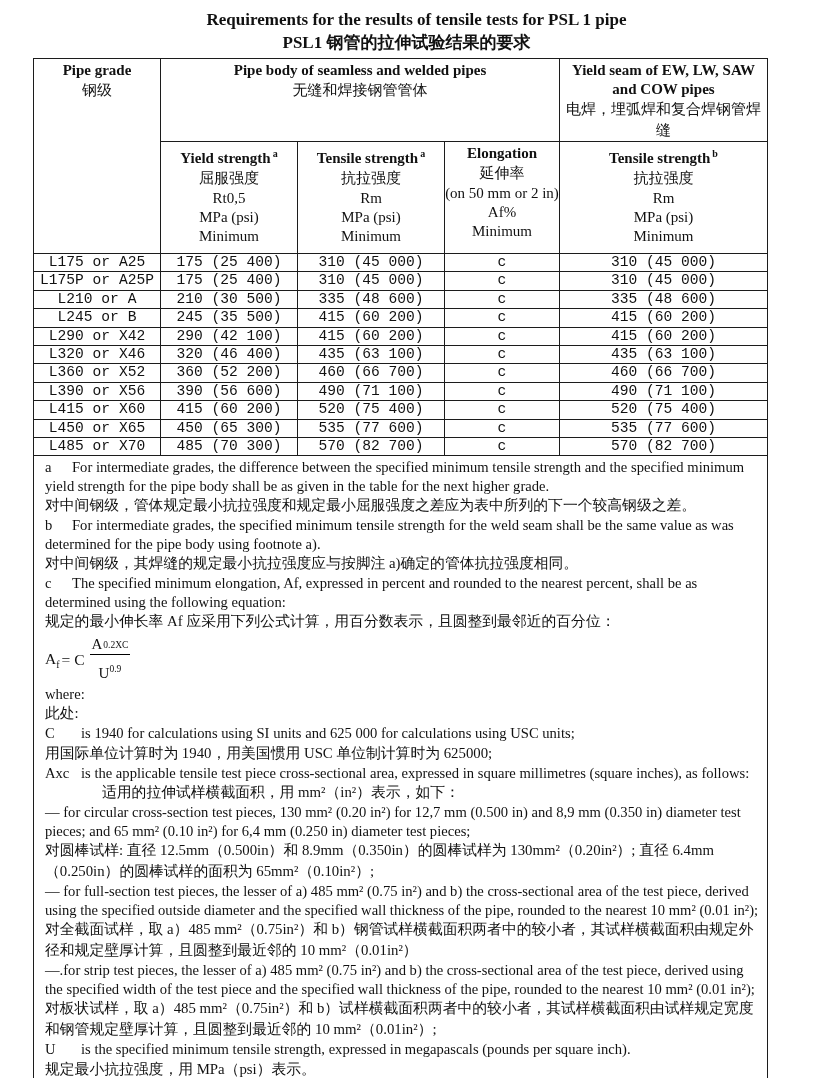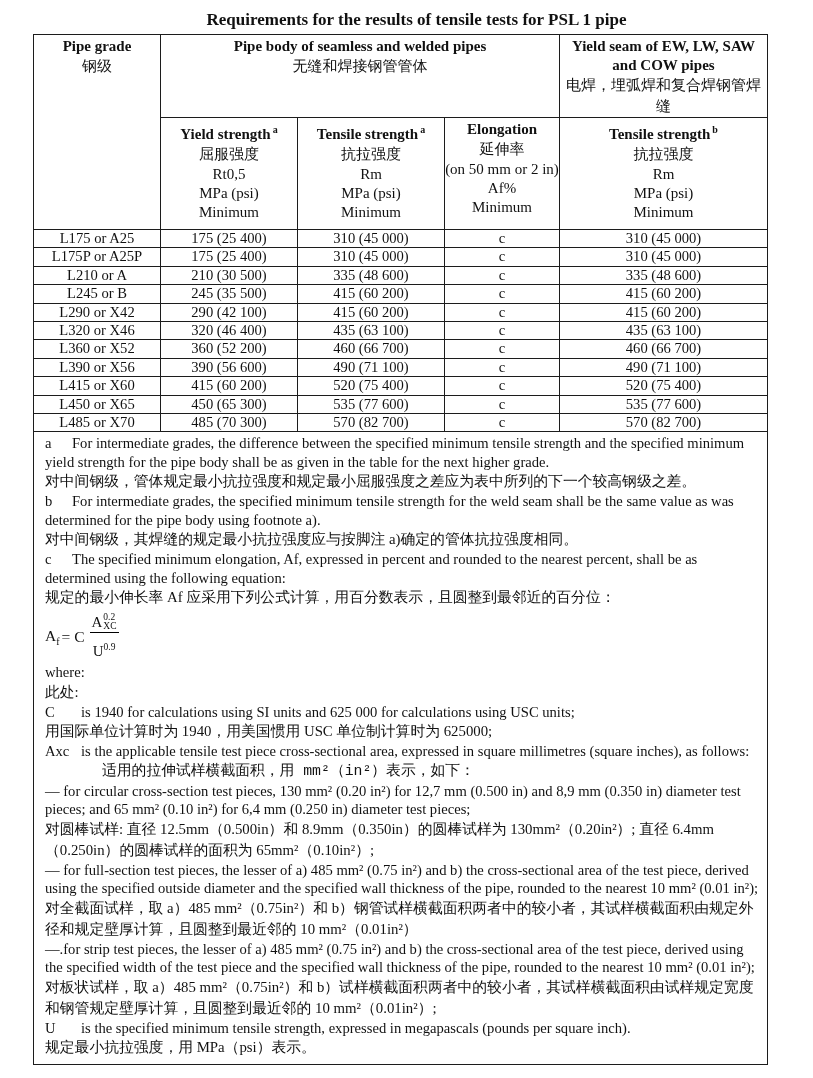--- a/index.html
+++ b/index.html
@@ -11,45 +11,46 @@
   .title-zh{font-size:17px;font-weight:bold;line-height:24px;}
   
   table.req{border-collapse:collapse;table-layout:fixed;width:734px;margin:3px 0 0 33px;}
   table.req td{border:1px solid #1c1c1c;vertical-align:top;padding:0;}
   .hcell{text-align:center;padding-top:2px !important;}
   .hl{line-height:19px;font-size:15px;}
   .hl.b{font-weight:bold;}
   .hl.zh{line-height:21px;}
   .hl sup{font-size:10px;font-weight:bold;margin-left:2px;}
   .data-row{height:17.6px;}
-  .data-row td{text-align:center;font-size:14.6px;line-height:17.4px;vertical-align:middle;}
+  .data-row td{text-align:center;font-size:14.6px;line-height:17.4px;vertical-align:middle;font-family:Liberation Mono, monospace;}
   
   .fn-cell{padding:2px 8px 6px 11px !important;}
   .fn{font-size:14.6px;line-height:18.5px;text-align:left;}
   .fn.zh{font-size:14.8px;line-height:21px;}
-  .fn.indent{padding-left:57px;font-family:Liberation Mono, monospace;}
+  .fn.indent{padding-left:57px;}
   .fn-m{display:inline-block;min-width:27px;}
   .fn-m.def{min-width:36px;}
   
   .equation{display:flex;align-items:center;margin:5px 0 3px;font-size:15.5px;}
   .eq-lhs sub{font-size:10px;}
   .eq-eq{margin:0 5px 0 2px;}
   .frac{display:inline-flex;flex-direction:column;align-items:center;line-height:1.05;font-size:15px;}
   .frac .num{border-bottom:1.2px solid #000;display:inline-flex;align-items:center;padding:0 2px 1px;}
   .frac .den{padding-top:10px;}
   .frac .den sup{font-size:9.5px;}
-  .supsub{display:inline-flex;flex-direction:column;font-size:9.5px;line-height:9px;margin-left:1px;text-align:left;}
+  .supsub{display:inline-flex;flex-direction:row;font-size:9.5px;line-height:9px;margin-left:1px;text-align:left;}
 </style>
 </head>
 <body>
 
 <div class="page">
 
   <div class="title-block">
     <div class="title-en">Requirements for the results of tensile tests for PSL 1 pipe</div>
+    <div class="title-zh">PSL1 钢管的拉伸试验结果的要求</div>
   </div>
 
   <table class="req">
     <colgroup>
       <col style="width:127px">
         <col style="width:137px">
         <col style="width:147px">
         <col style="width:115px">
         <col style="width:208px">
     </colgroup>

